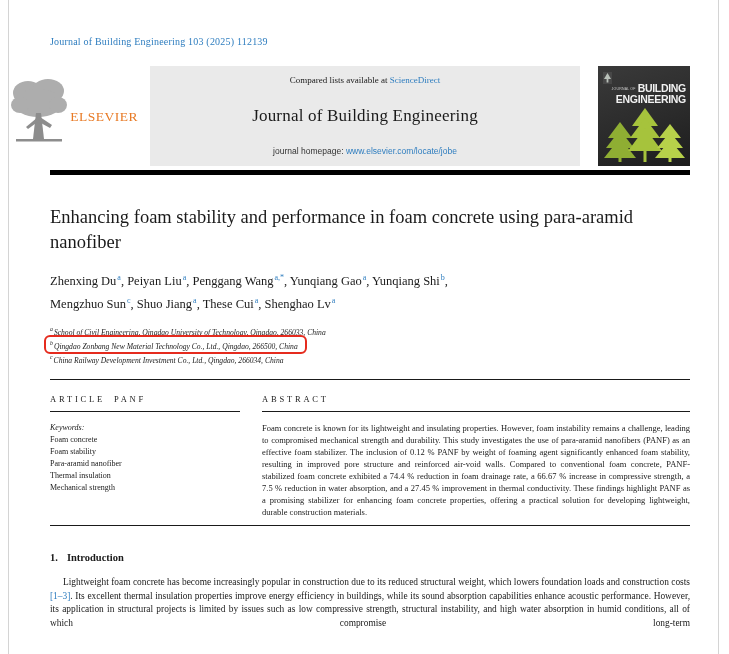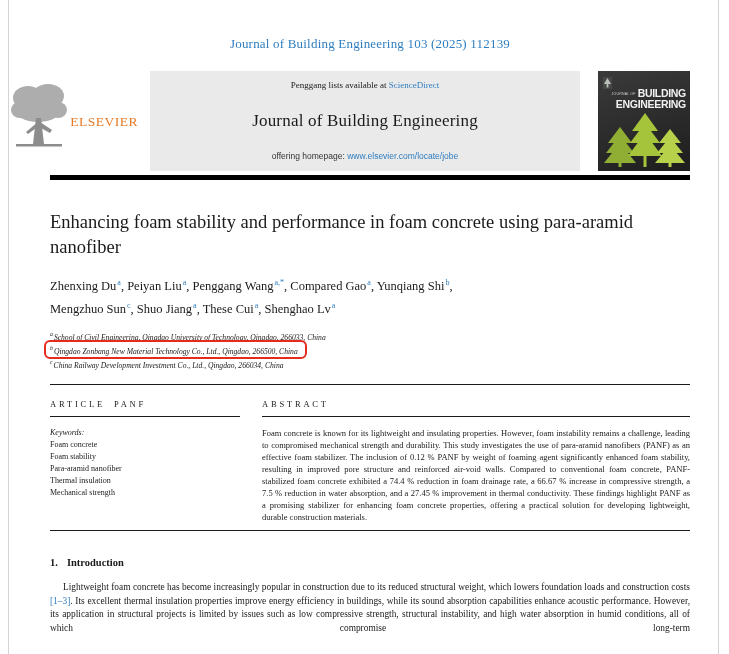--- a/index.html
+++ b/index.html
@@ -14,21 +14,21 @@
   *{margin:0;padding:0;box-sizing:border-box;}
   html,body{background:#fff;}
   .sheet{
     position:relative;width:729px;height:654px;background:#fff;overflow:hidden;
     font-family:"Liberation Serif", serif;color:var(--text-black);
   }
   .page-edge{position:absolute;top:0;bottom:0;width:1px;background:#d4d4d4;}
   .page-edge.left{left:8px;}
   .page-edge.right{right:10px;}
   .content{padding:0 39px 0 50px;}
-  .citation{margin-top:36px;text-align:center;font-size:13px;color:var(--link-blue);letter-spacing:.2px;}
+  .citation{margin-top:36px;font-size:10px;color:var(--link-blue);letter-spacing:.2px;}
   .masthead{margin-top:19px;display:flex;height:100px;}
   .logo-col{width:88px;display:flex;flex-direction:row;align-items:center;justify-content:flex-end;}
   .elsevier-word{font-size:13.5px;color:var(--elsevier-orange);letter-spacing:.5px;margin-top:1px;}
   .mid-box{flex:1;margin:0 18px 0 12px;background:var(--header-box-bg);display:flex;flex-direction:column;align-items:center;justify-content:space-between;padding:9px 4px 10px;}
   .contents-line{font-size:9px;}
   .journal-title{font-size:17px;letter-spacing:.2px;}
   .homepage-line{font-family:"Liberation Sans", sans-serif;font-size:8.5px;color:#333;}
   .blue{color:var(--link-blue);}
   .cover{width:92px;background:var(--cover-bg);position:relative;overflow:hidden;
          background-image:linear-gradient(160deg,#3a3a3a 0%,#2b2b2b 55%,#1d1d1d 100%);}
@@ -87,23 +87,23 @@
               <path d="M30 40 L18 50 L20 52 L31 44 Z"></path>
               <path d="M32 40 L44 48 L42 51 L31 45 Z"></path>
               <rect x="8" y="62" width="46" height="2.5"></rect>
             </g>
           </svg>
         </span>
         <span class="elsevier-word">ELSEVIER</span>
       </div>
 
       <div class="mid-box">
-        <div class="contents-line"><span>Penggang lists available at </span><a href="#" class="blue">ScienceDirect</a></div>
+        <div class="contents-line"><span>Compared lists available at </span><a href="#" class="blue">ScienceDirect</a></div>
         <div class="journal-title">Journal of Building Engineering</div>
-        <div class="homepage-line"><span>offering homepage: </span><a href="#" class="blue">www.elsevier.com/locate/jobe</a></div>
+        <div class="homepage-line"><span>journal homepage: </span><a href="#" class="blue">www.elsevier.com/locate/jobe</a></div>
       </div>
 
       <div class="cover">
         <span class="cover-mark">
           <svg width="9" height="12" viewBox="0 0 9 12">
               <rect x="0" y="0" width="9" height="12" fill="#4a4a4a"></rect>
               <polygon points="4.5,1 8,7 1,7" fill="#cfd8cf"></polygon>
               <rect x="3.6" y="7" width="1.8" height="3.5" fill="#cfd8cf"></rect>
             </svg>
         </span>
@@ -134,21 +134,21 @@
           </svg>
         </span>
       </div>
     </div>
 
     <div class="black-bar"></div>
 
     <h1 class="article-title" style="font-weight:400;">Enhancing foam stability and performance in foam concrete using para-aramid nanofiber</h1>
 
     <div class="authors">
-      <span><span>Zhenxing Du</span><sup>a</sup><span>, </span></span><span><span>Peiyan Liu</span><sup>a</sup><span>, </span></span><span><span>Penggang Wang</span><sup>a,*</sup><span>, </span></span><span><span>Compared Gao</span><sup>a</sup><span>, </span></span><span><span>Yunqiang Shi</span><sup>b</sup><span>,</span></span><br>
+      <span><span>Zhenxing Du</span><sup>a</sup><span>, </span></span><span><span>Peiyan Liu</span><sup>a</sup><span>, </span></span><span><span>Penggang Wang</span><sup>a,*</sup><span>, </span></span><span><span>Yunqiang Gao</span><sup>a</sup><span>, </span></span><span><span>Yunqiang Shi</span><sup>b</sup><span>,</span></span><br>
       <span><span>Mengzhuo Sun</span><sup>c</sup><span>, </span></span><span><span>Shuo Jiang</span><sup>a</sup><span>, </span></span><span><span>These Cui</span><sup>a</sup><span>, </span></span><span><span>Shenghao Lv</span><sup>a</sup><span></span></span>
     </div>
 
     <div class="affiliations">
       <div class="affiliation"><sup>a</sup><span>School of Civil Engineering, Qingdao University of Technology, Qingdao, 266033, China</span></div>
       <div class="affiliation">
         <span class="aff-wrap"><span class="red-box"></span><sup>b</sup><span>Qingdao Zonbang New Material Technology Co., Ltd., Qingdao, 266500, China</span></span>
       </div>
       <div class="affiliation"><sup>c</sup><span>China Railway Development Investment Co., Ltd., Qingdao, 266034, China</span></div>
     </div>

